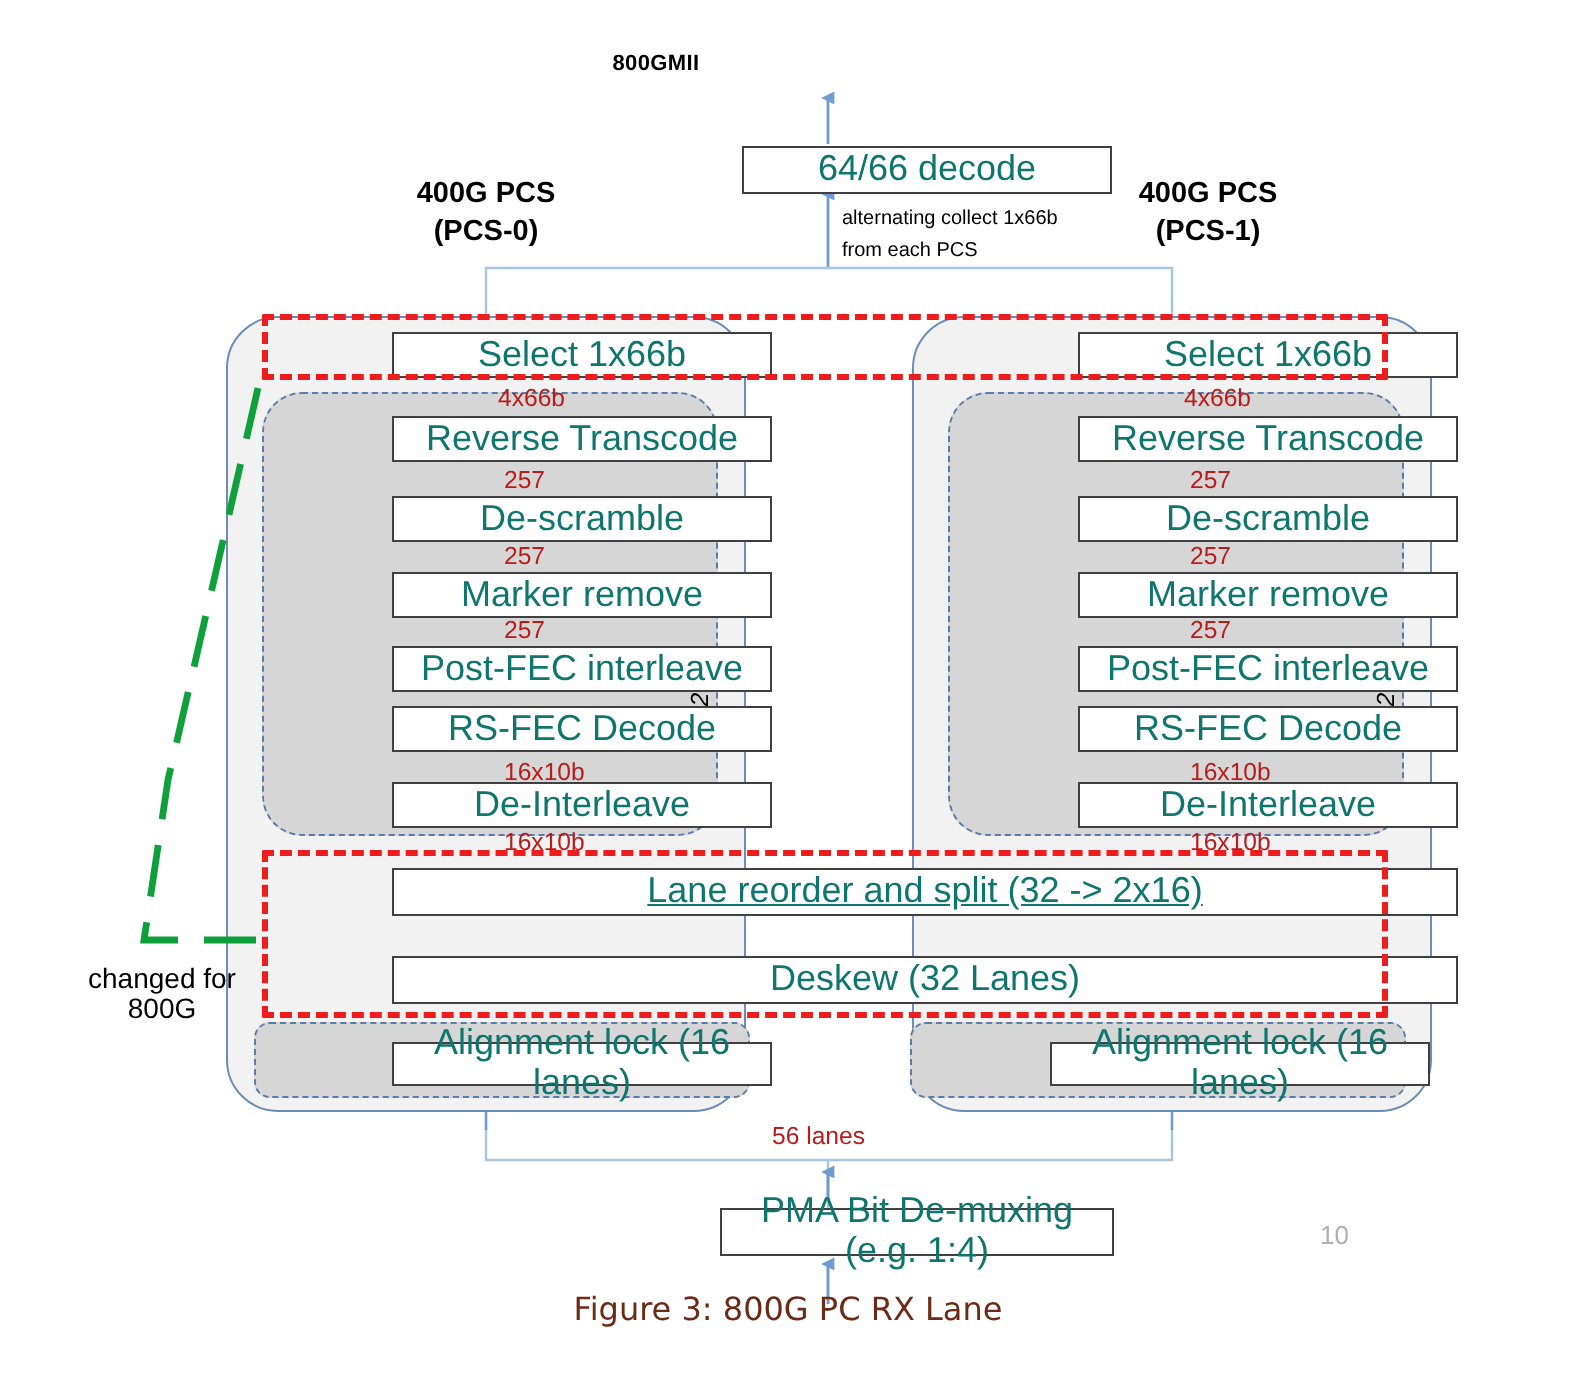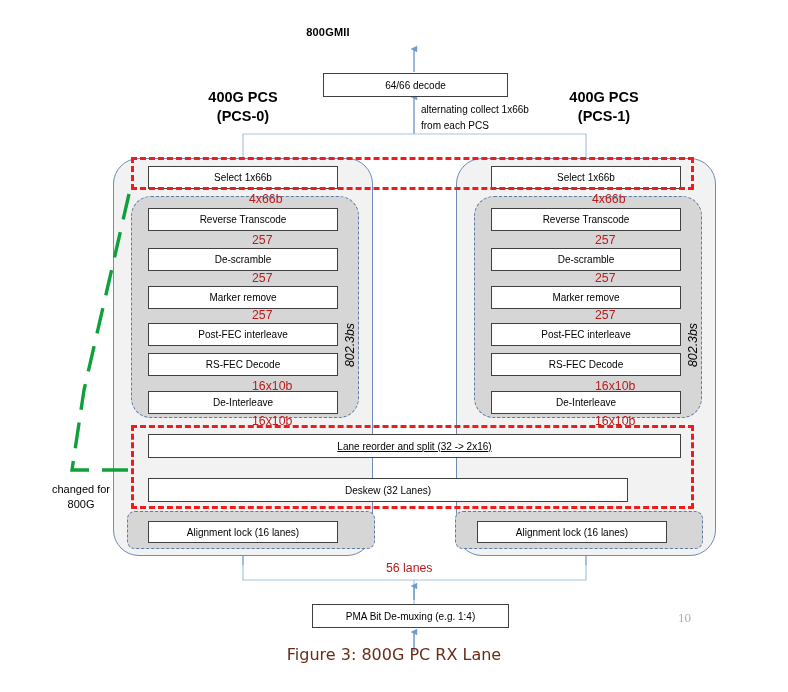--- a/index.html
+++ b/index.html
@@ -46,51 +46,51 @@
     font-size: 10px;
     line-height: 15.5px;
     width: 190px;
     color: #000;
   }
 
   .changed-note {
     left: 23px; top: 482px;
     width: 116px;
     text-align: center;
-    font-size: 11px;
+    font-size: 14px;
     line-height: 15px;
   }
 
   .caption {
     left: 0; top: 645px; width: 788px;
     text-align: center;
     font-size: 16px;
     color: #6b2c17;
     font-family: "DejaVu Sans", sans-serif;
   }
 
   .page-num {
-    left: 678px; top: 610px;
+    left: 660px; top: 610px;
     font-size: 13px;
     color: #b0b0b0;
-    font-family: Liberation Serif, serif;
   }
 
   
   .pbox {
     background: #ffffff;
     border: 1.3px solid #404040;
     box-sizing: border-box;
-    font-size: 10px;
+    font-size: 18px;
     display: flex;
     align-items: center;
     justify-content: center;
-    color: #000000;
+    color: #0f766e;
     text-align: center;
     line-height: 1.1;
+    margin-left: 48px;
   }
 
   
   .outer-pcs {
     border: 1.1px solid #6d8db5;
     background: #f2f2f2;
     border-radius: 26px;
     box-sizing: border-box;
   }
   .inner-pcs {
@@ -251,21 +251,21 @@
 
   <div class="abs pbox" style="left:491px; top:323px; width:190px; height:23px;">Post-FEC interleave</div>
 
   <div class="abs pbox" style="left:491px; top:353px; width:190px; height:23px;">RS-FEC Decode</div>
   <div class="abs ilabel" style="left:595px; top:379px;">16x10b</div>
 
   <div class="abs pbox" style="left:491px; top:391px; width:190px; height:23px;">De-Interleave</div>
   <div class="abs ilabel" style="left:595px; top:414px;">16x10b</div>
 
   <div class="abs pbox" style="left:148px; top:434px; width:533px; height:24px;text-decoration:underline;">Lane reorder and split (32 -&gt; 2x16)</div>
-  <div class="abs pbox" style="left:148px; top:478px; width:480px; height:24px;">Deskew (32 Lanes)</div>
+  <div class="abs pbox" style="left:148px; top:478px; width:533px; height:24px;">Deskew (32 Lanes)</div>
 
   <div class="abs align-inner" style="left:127px; top:511px; width:248px; height:38px;"></div>
   <div class="abs align-inner" style="left:455px; top:511px; width:248px; height:38px;"></div>
 
   <div class="abs pbox" style="left:148px; top:521px; width:190px; height:22px;">Alignment lock (16 lanes)</div>
   <div class="abs pbox" style="left:477px; top:521px; width:190px; height:22px;">Alignment lock (16 lanes)</div>
 
   <div class="abs ilabel" style="left:386px; top:561px;">56 lanes</div>
 
   <div class="abs pbox" style="left:312px; top:604px; width:197px; height:24px;">PMA Bit De-muxing (e.g. 1:4)</div>

